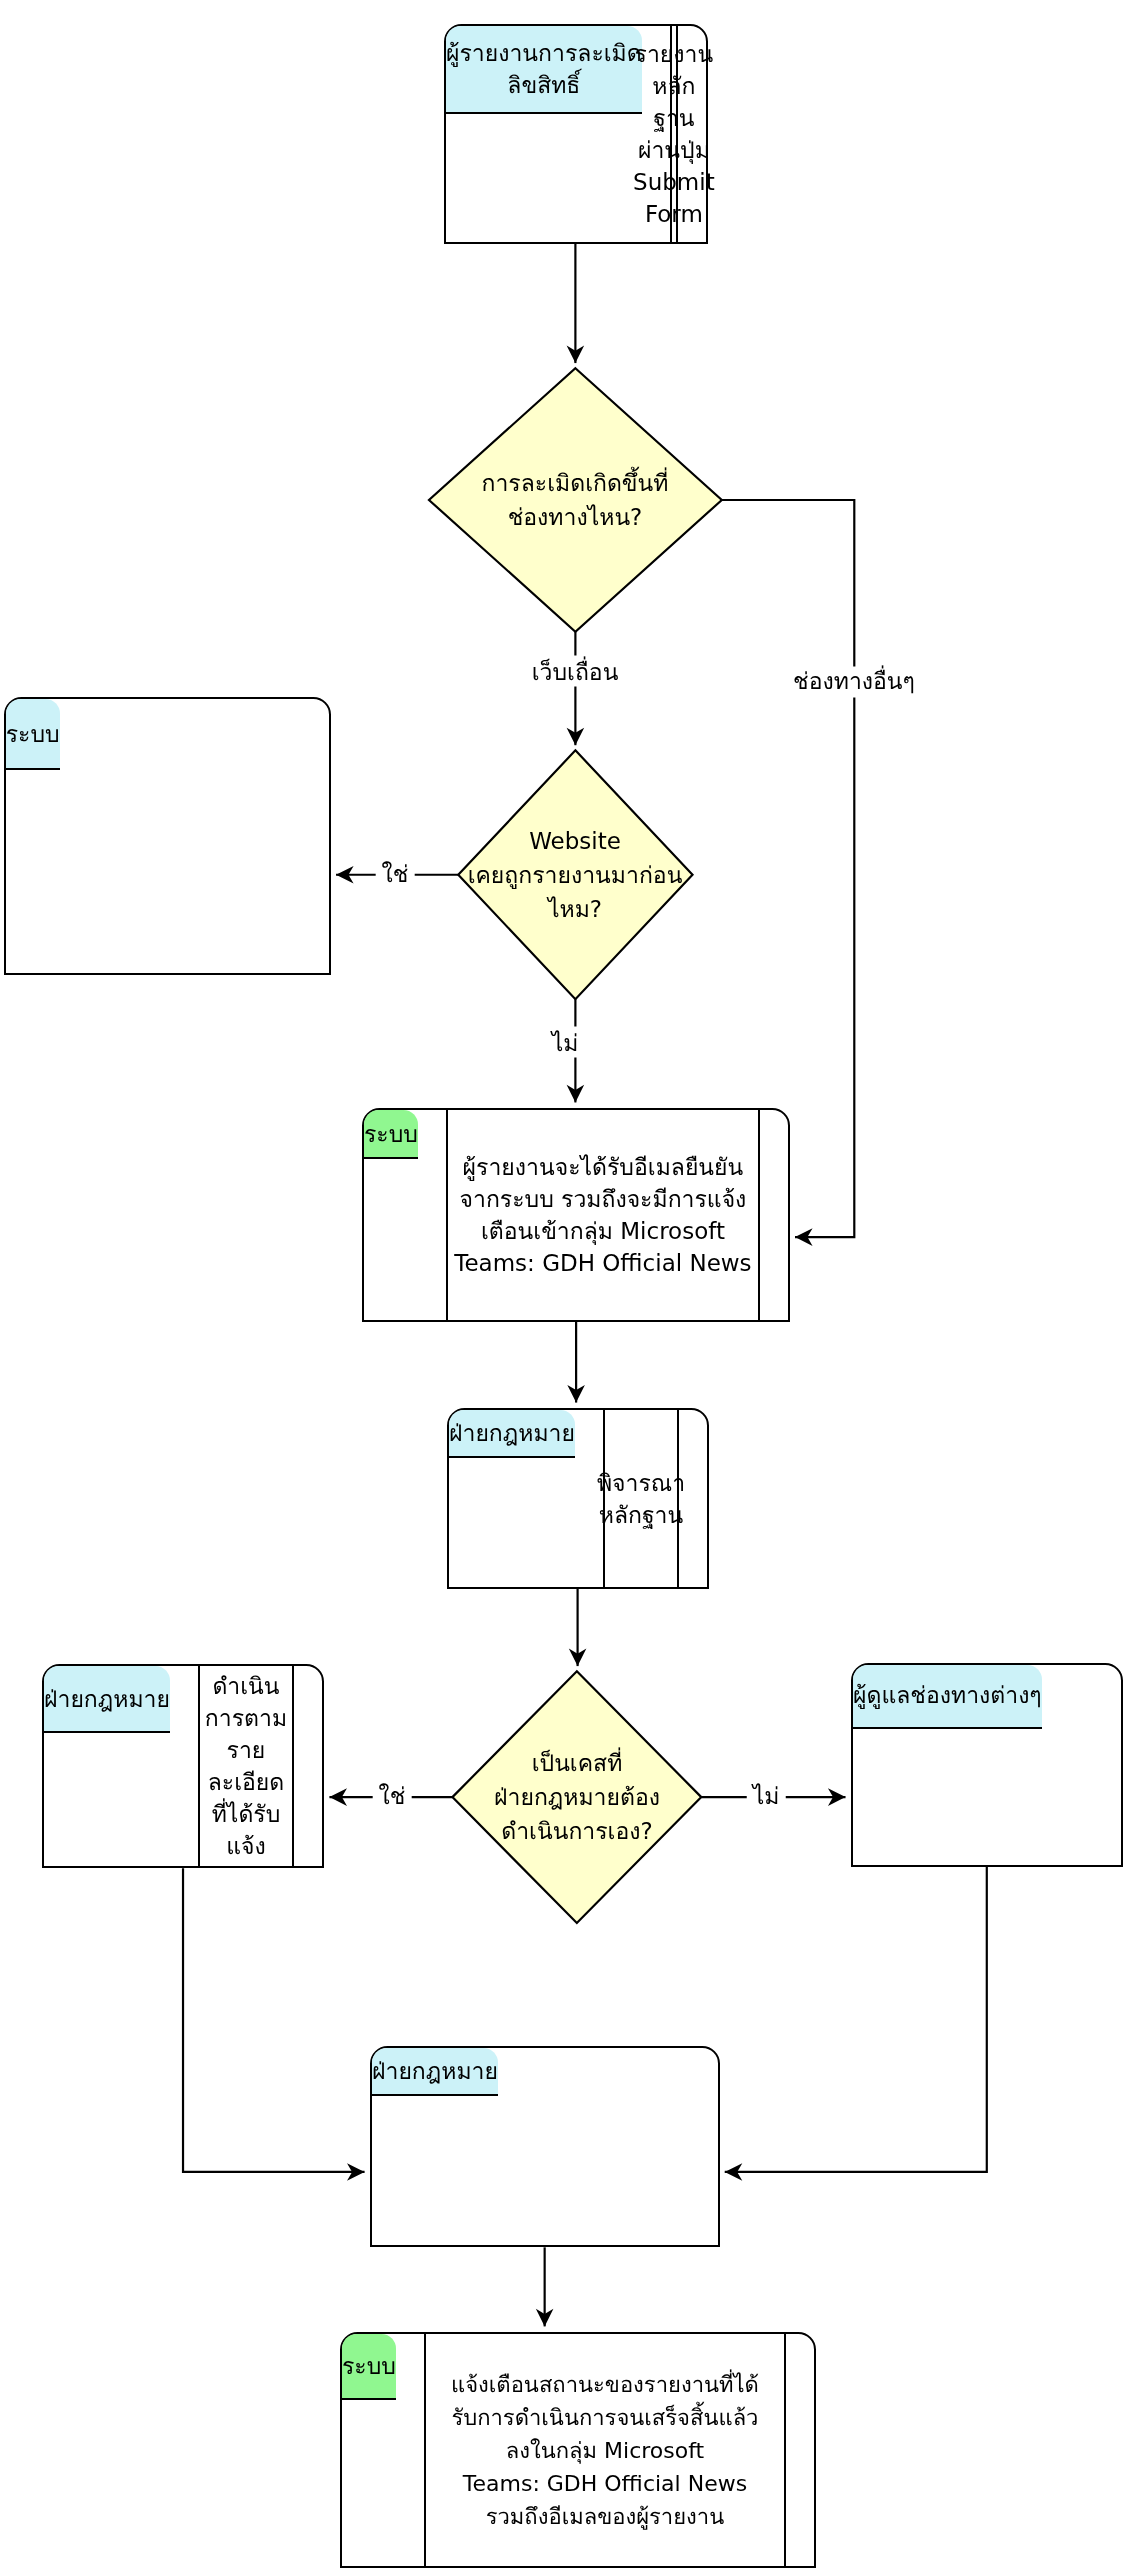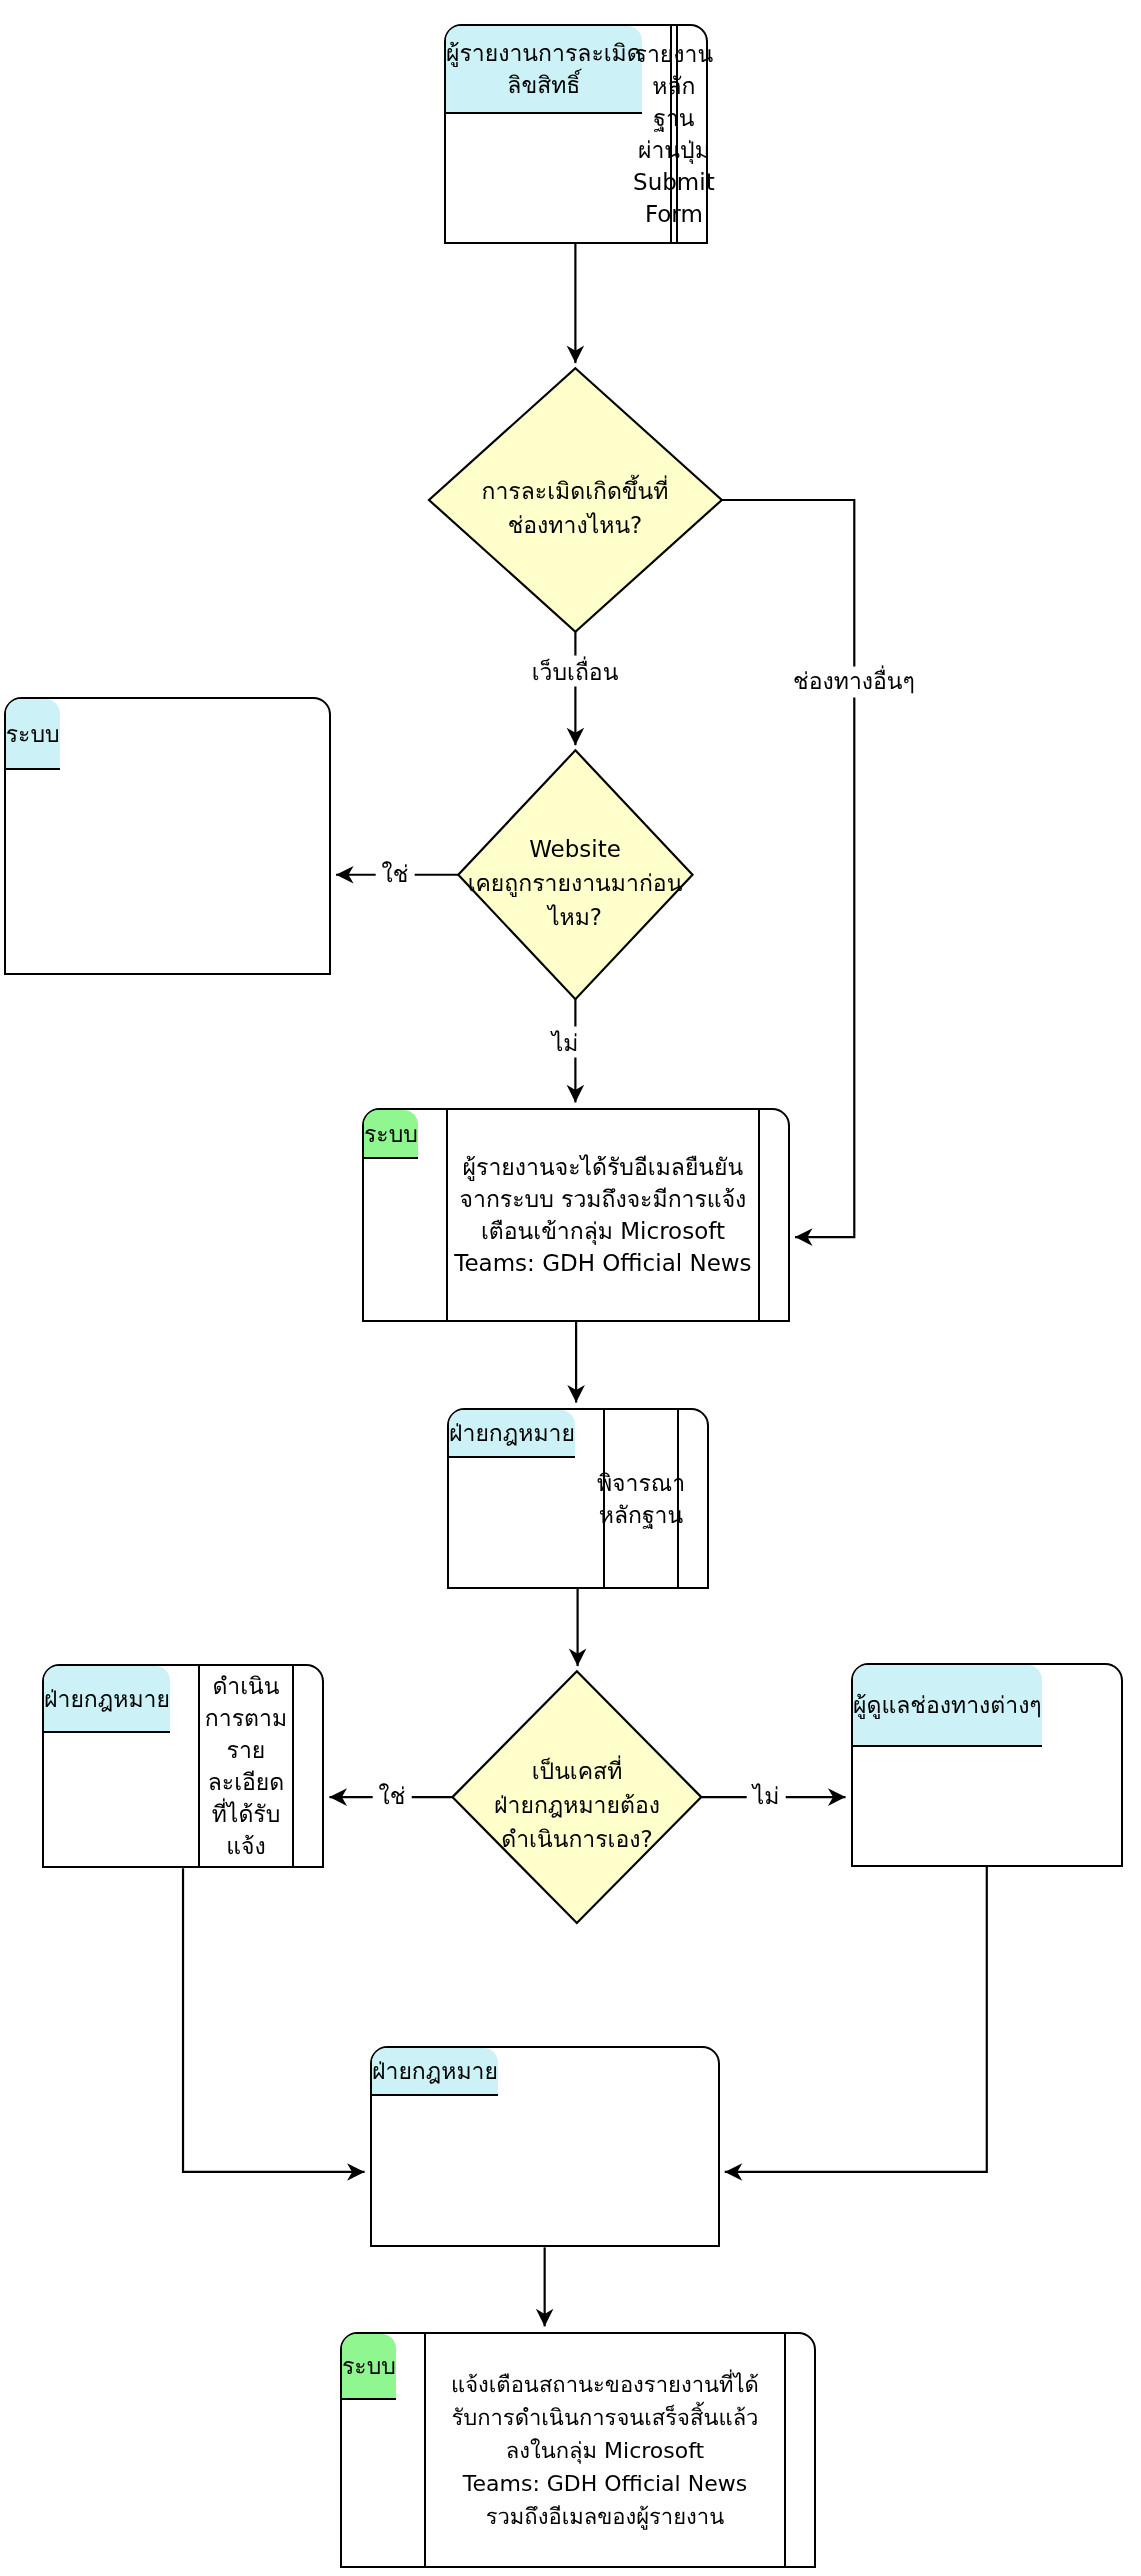--- a/index.html
+++ b/index.html
@@ -11,21 +11,21 @@
   .hdr{box-sizing:border-box;border-bottom:2.2px solid #000;border-radius:14.6px 14.6px 0 0;
        display:flex;align-items:center;justify-content:center;text-align:center;
        font-size:23px;line-height:32px;white-space:pre-line;flex:0 0 auto;}
   .body{flex:1 1 auto;position:relative;}
   .inner{position:absolute;top:0;bottom:0;left:28px;right:28px;
          border-left:2.2px solid #000;border-right:2.2px solid #000;
          display:flex;align-items:center;justify-content:center;}
   .btxt{display:block;text-align:center;font-size:23px;line-height:32px;white-space:pre-line;padding:0 4.4px;}
   .btxt.tight{font-size:22px;line-height:33px;}
   .dtext{position:absolute;z-index:2;transform:translate(-50%,-50%);text-align:center;
-         font-size:23px;line-height:34px;white-space:pre-line;margin-top:8px;}
+         font-size:23px;line-height:34px;white-space:pre-line;}
   .elabel{position:absolute;z-index:3;transform:translate(-50%,-50%);background:#fff;
           padding:1.5px 5.9px;font-size:23px;line-height:28px;white-space:nowrap;}
 </style>
 </head>
 <body>
 
 <div id="canvas">
 
   <svg id="edges" width="1142" height="2576" viewBox="0 0 1560 3519">
     <defs>
@@ -95,21 +95,21 @@
     <div class="hdr cyan" style="height: 67px; background: rgb(204, 242, 248);">ฝ่ายกฎหมาย</div>
     <div class="body">
       <div class="inner">
           <span class="btxt">ดำเนินการตามราย
 ละเอียดที่ได้รับแจ้ง</span>
         </div>
     </div>
   </div>
 
   <div class="node" style="left:851px;top:1663px;width:272px;height:204px;">
-    <div class="hdr cyan" style="height: 82px; background: rgb(204, 242, 248);">ผู้ดูแลช่องทางต่างๆ</div>
+    <div class="hdr cyan" style="height: 64px; background: rgb(204, 242, 248); font-family: Liberation Serif, serif;">ผู้ดูแลช่องทางต่างๆ</div>
   </div>
 
   <div class="node" style="left:370px;top:2046px;width:350px;height:201px;">
     <div class="hdr cyan" style="height: 48px; background: rgb(204, 242, 248);">ฝ่ายกฎหมาย</div>
   </div>
 
   <div class="node" style="left:340px;top:2332px;width:476px;height:236px;">
     <div class="hdr green" style="height: 66px; background: rgb(144, 247, 144);">ระบบ</div>
     <div class="body">
       <div class="inner">

